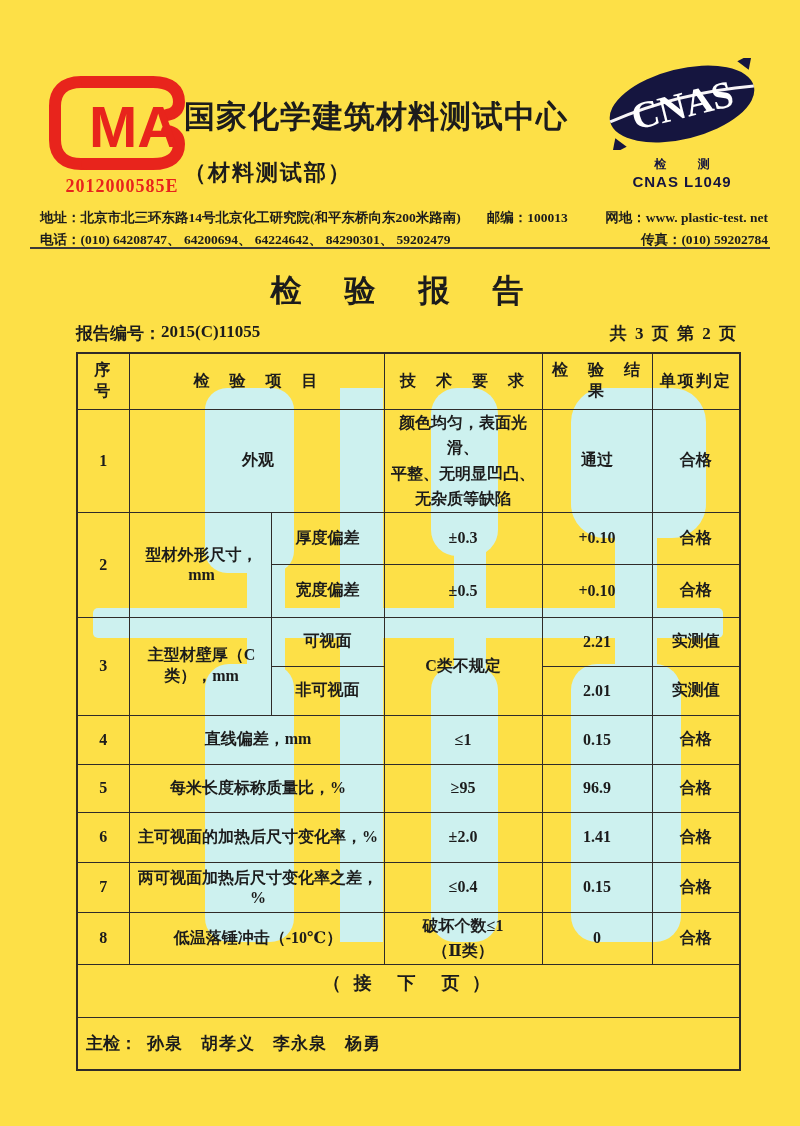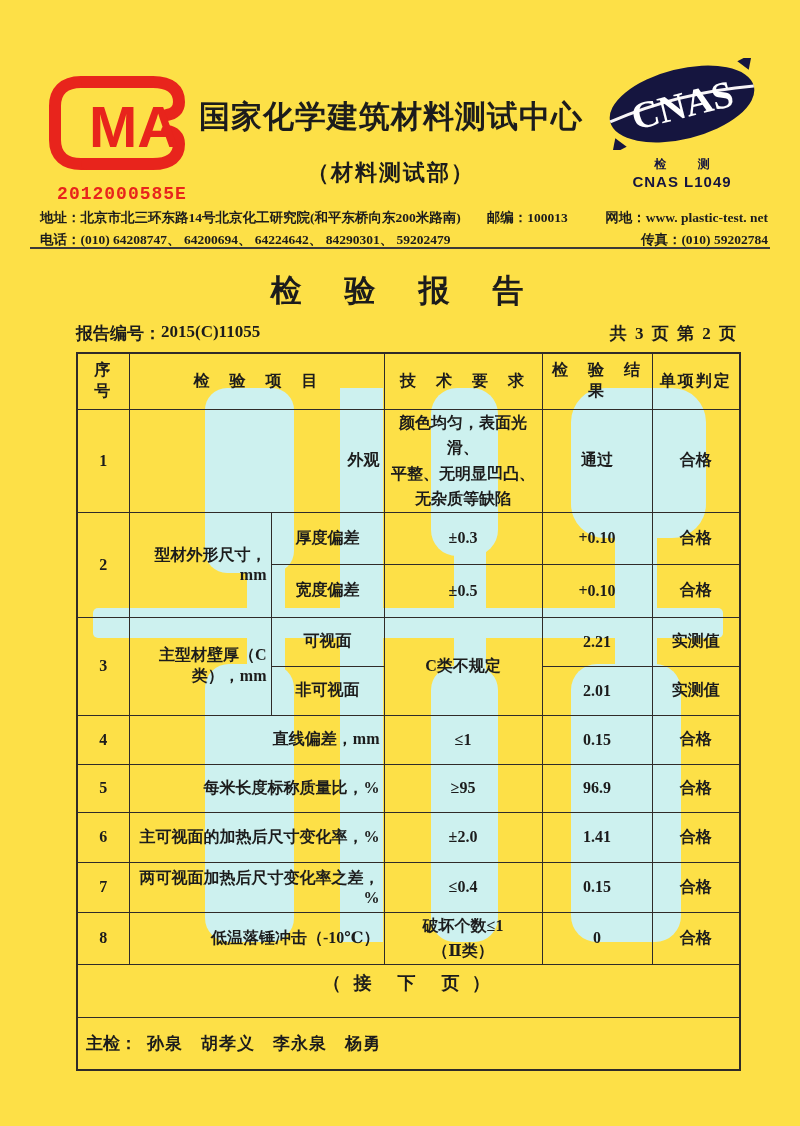--- a/index.html
+++ b/index.html
@@ -7,23 +7,23 @@
   .page{
     position:relative; width:800px; height:1126px; margin:0 auto;
     background:#fde047; overflow:hidden; color:#1c1c1c;
   }
   
   .watermark{ position:absolute; left:75px; top:352px; width:665px; height:706px; z-index:0; }
   .watermark svg{ display:block; width:100%; height:100%; }
   
   .hdr{ position:absolute; z-index:2; }
   .cma-block{ left:44px; top:74px; width:156px; text-align:center; }
-  .cma-number{ margin-top:8px; color:#e8241c; font-family:Liberation Mono, monospace;
+  .cma-number{ margin-top:0; color:#e8241c; font-family:Liberation Serif, serif;
     font-weight:bold; font-size:18px; letter-spacing:1px; }
-  .org-block{ left:193px; top:96px; width:396px; text-align:center; }
+  .org-block{ left:184px; top:96px; width:396px; }
   .org-title{ font-family:"Liberation Sans","DejaVu Sans",sans-serif; font-weight:900;
     font-size:31px; letter-spacing:1px; white-space:nowrap; }
   .org-subtitle{ margin-top:20px; font-family:Liberation Mono, monospace;
     font-weight:bold; font-size:22px; letter-spacing:2px; }
   .cnas-block{ left:592px; top:58px; width:180px; text-align:center; }
   .cnas-cert1{ font-family:"Liberation Sans","DejaVu Sans",sans-serif; font-weight:bold;
     font-size:12px; letter-spacing:14px; padding-left:14px; margin-top:2px; color:#15153f;}
   .cnas-cert2{ font-family:"Liberation Sans","DejaVu Sans",sans-serif; font-weight:bold;
     font-size:15px; letter-spacing:1px; color:#15153f; }
   
@@ -40,21 +40,21 @@
     display:flex; font-size:17px; font-weight:bold; }
   .report-meta .pages{ margin-left:auto; letter-spacing:2px; }
   
   .tbl-wrap{ position:absolute; z-index:1; left:76px; top:352px; width:663px; }
   table{ width:663px; border-collapse:collapse; table-layout:fixed;
     border:2.5px solid #2f2b29; background:transparent; }
   td,th{ border:1.5px solid #2f2b29; font-size:16px; font-weight:bold;
     vertical-align:middle; background:transparent; color:#1c1c1c; }
   th{ letter-spacing:2px; }
   .c{ text-align:center; }
-  .item{ text-align:right; padding:2px 4px 2px 7px; }
+  .item{ text-align:center; padding:2px 4px 2px 7px; }
   .pre{ white-space:pre-line; line-height:1.6; }
   .h56{height:56px;} .h95{height:95px;} .h52{height:52px;} .h53{height:53px;}
   .h49{height:49px;} .h48{height:48px;} .h50{height:50px;}
   .cont-cell{ text-align:center; vertical-align:top; padding-top:6px;
     font-size:18px; letter-spacing:4px; }
   .insp-cell{ text-align:left; padding-left:8px; font-size:17px; }
   .insp-cell .names{ margin-left:10px; letter-spacing:1px; }
 </style>
 </head>
 <body>

